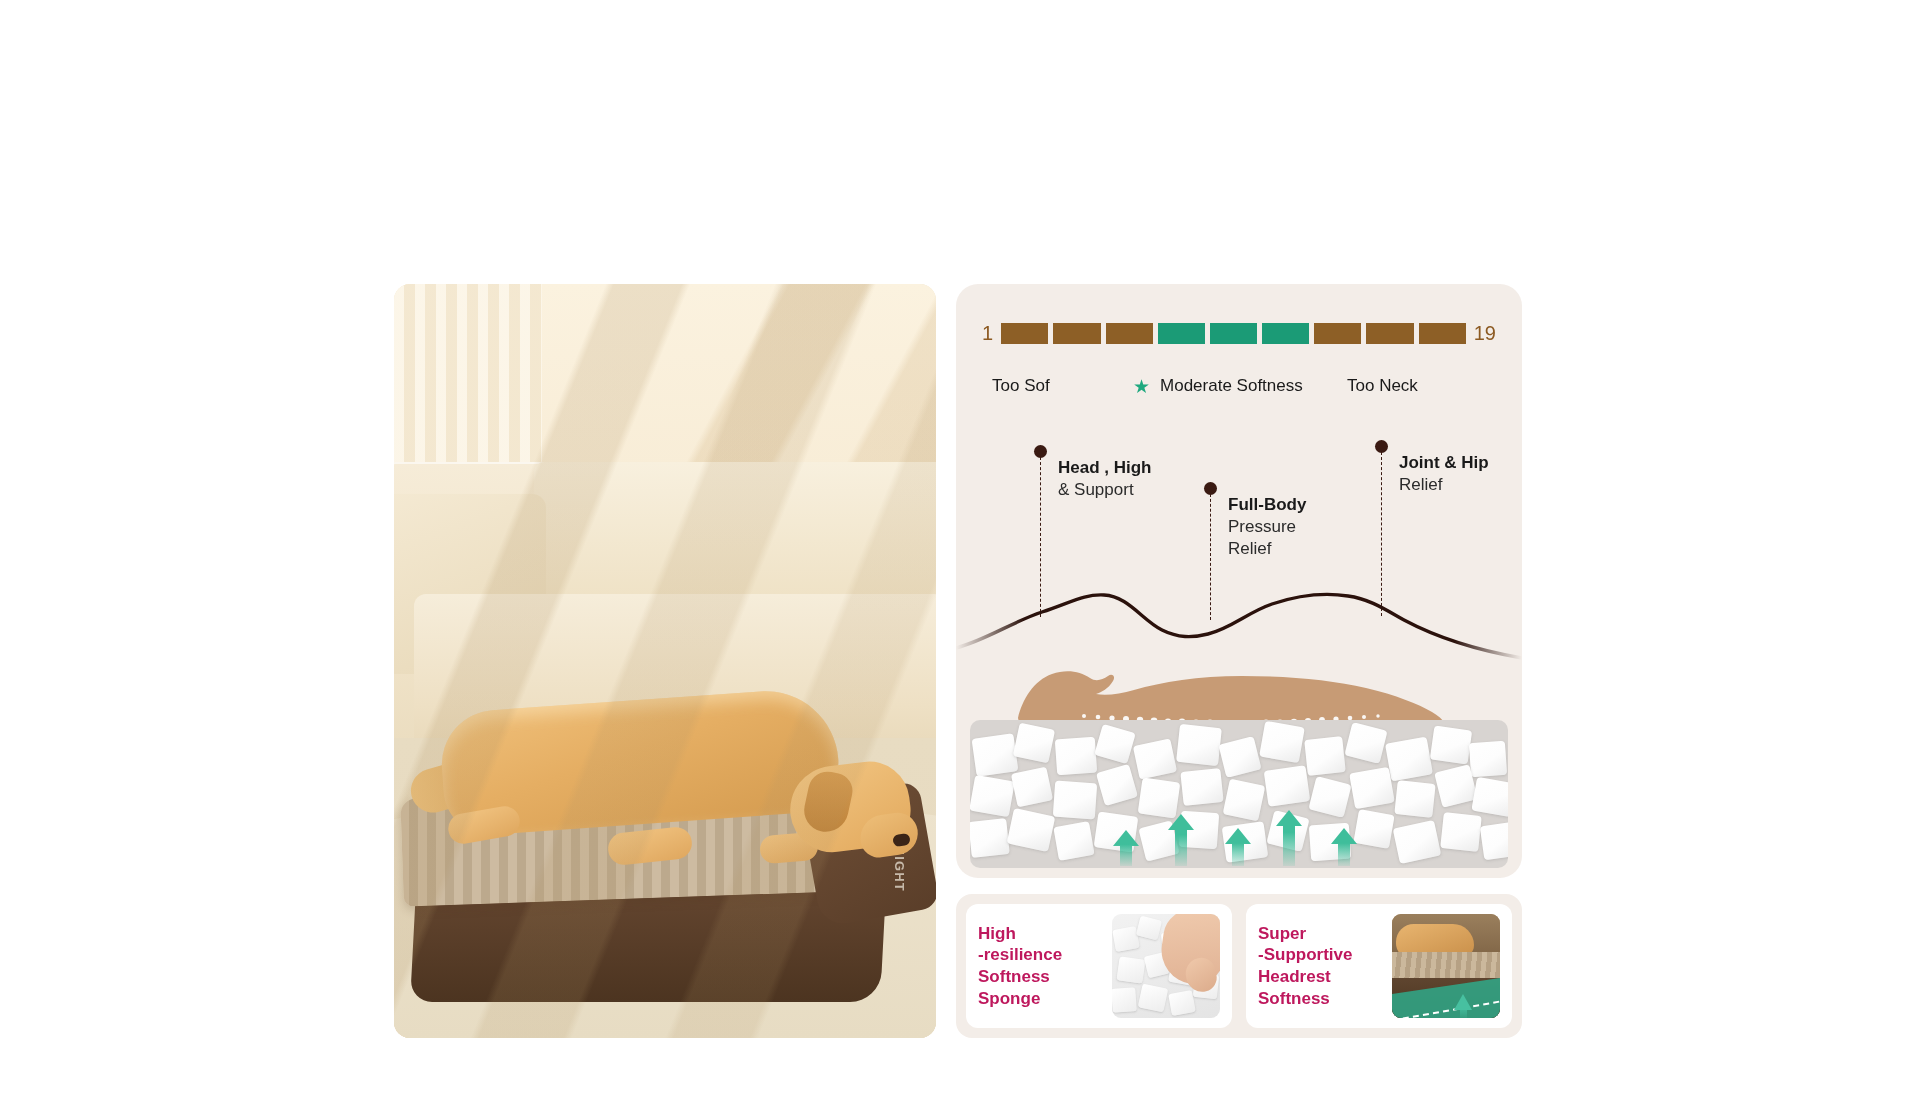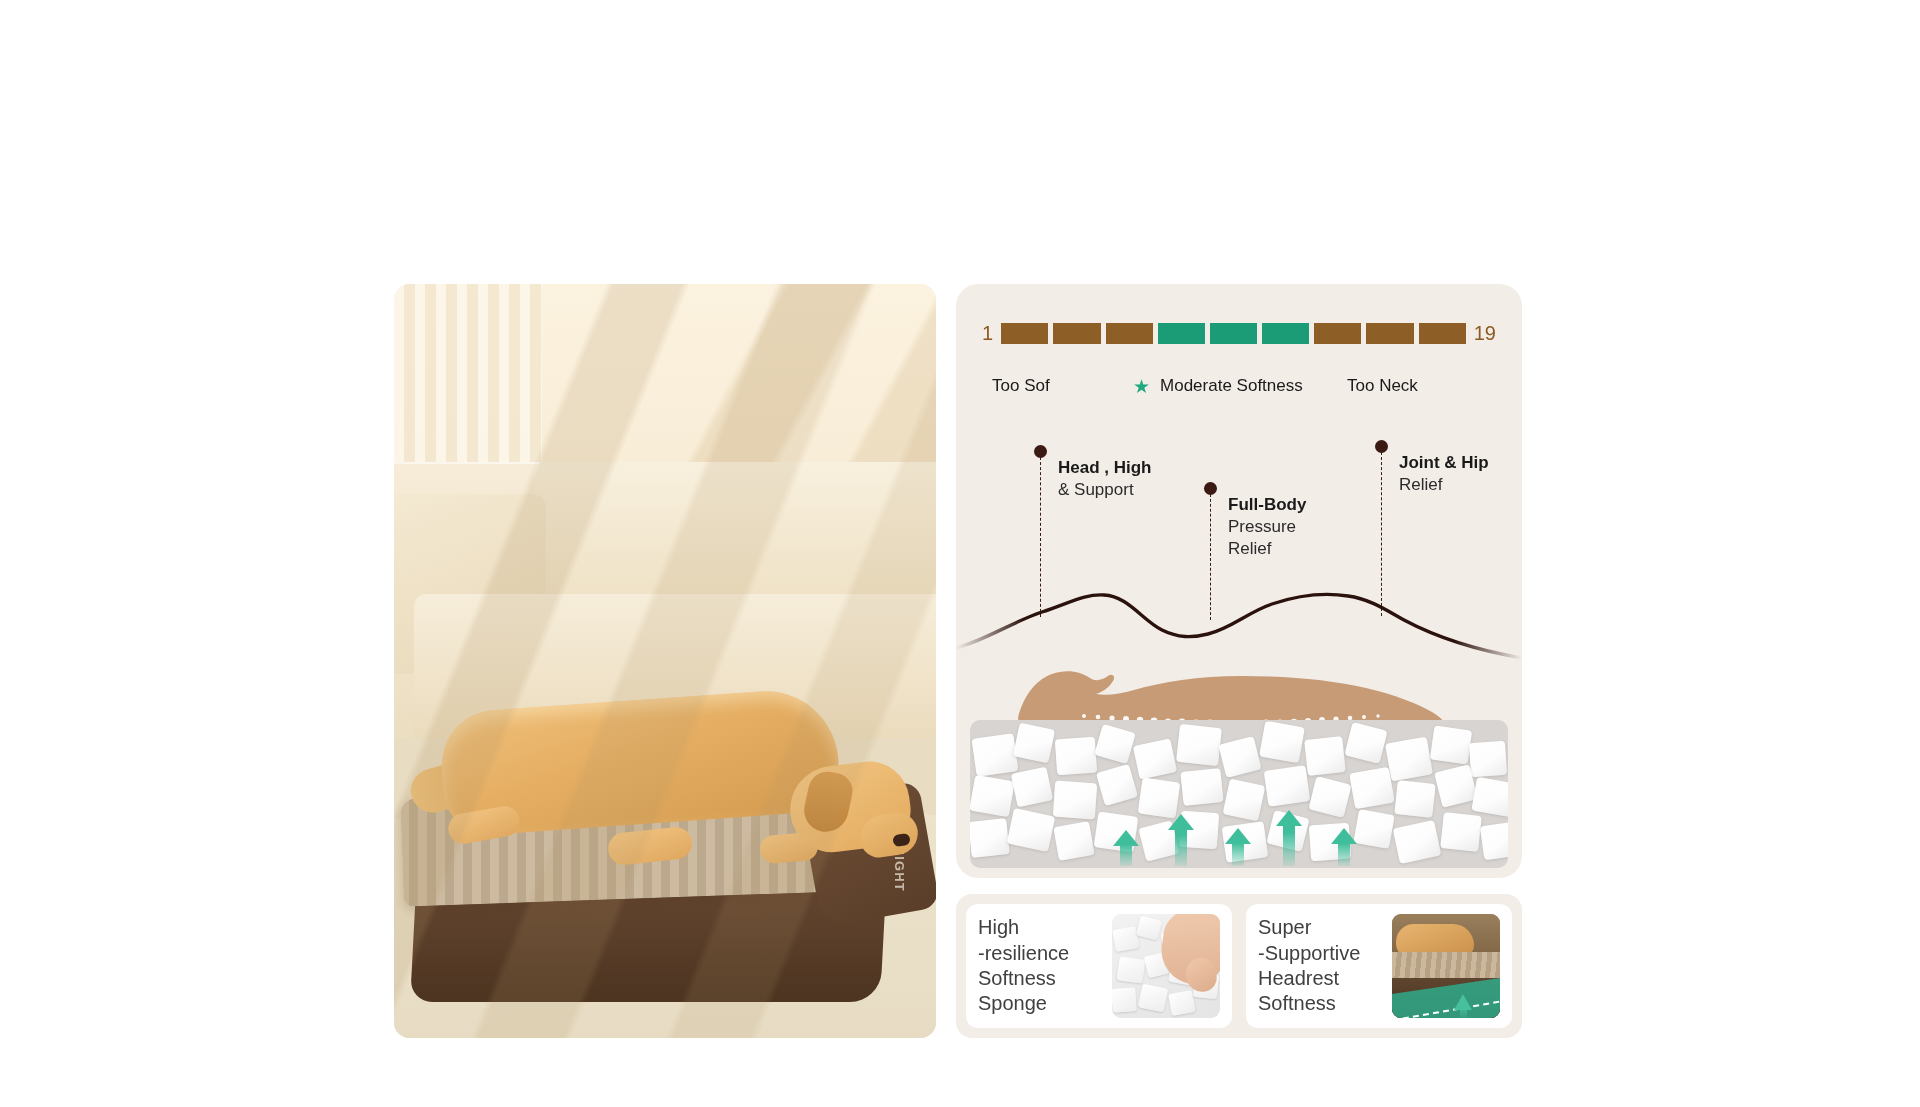--- a/index.html
+++ b/index.html
@@ -277,22 +277,22 @@
   .mini-card {
     flex: 1;
     background: #ffffff;
     border-radius: 12px;
     display: flex; align-items: center;
     padding: 10px 12px;
     gap: 8px;
     overflow: hidden;
   }
   .mini-text {
-    font-size: 20px; line-height: 1.27; color: #404040;
-    font-weight: 400;
+    font-size: 17px; line-height: 1.27; color: #be185d;
+    font-weight: 700;
     white-space: nowrap;
   }
   .mini-text span { display: block; }
   .mini-img {
     width: 108px; height: 104px; border-radius: 9px; flex: 0 0 auto;
     overflow: hidden; position: relative; margin-left: auto;
   }
   
   .img-sponge { background: linear-gradient(160deg,#F2F2F2 0%, #E4E4E4 100%); }
   .sp-cube {

